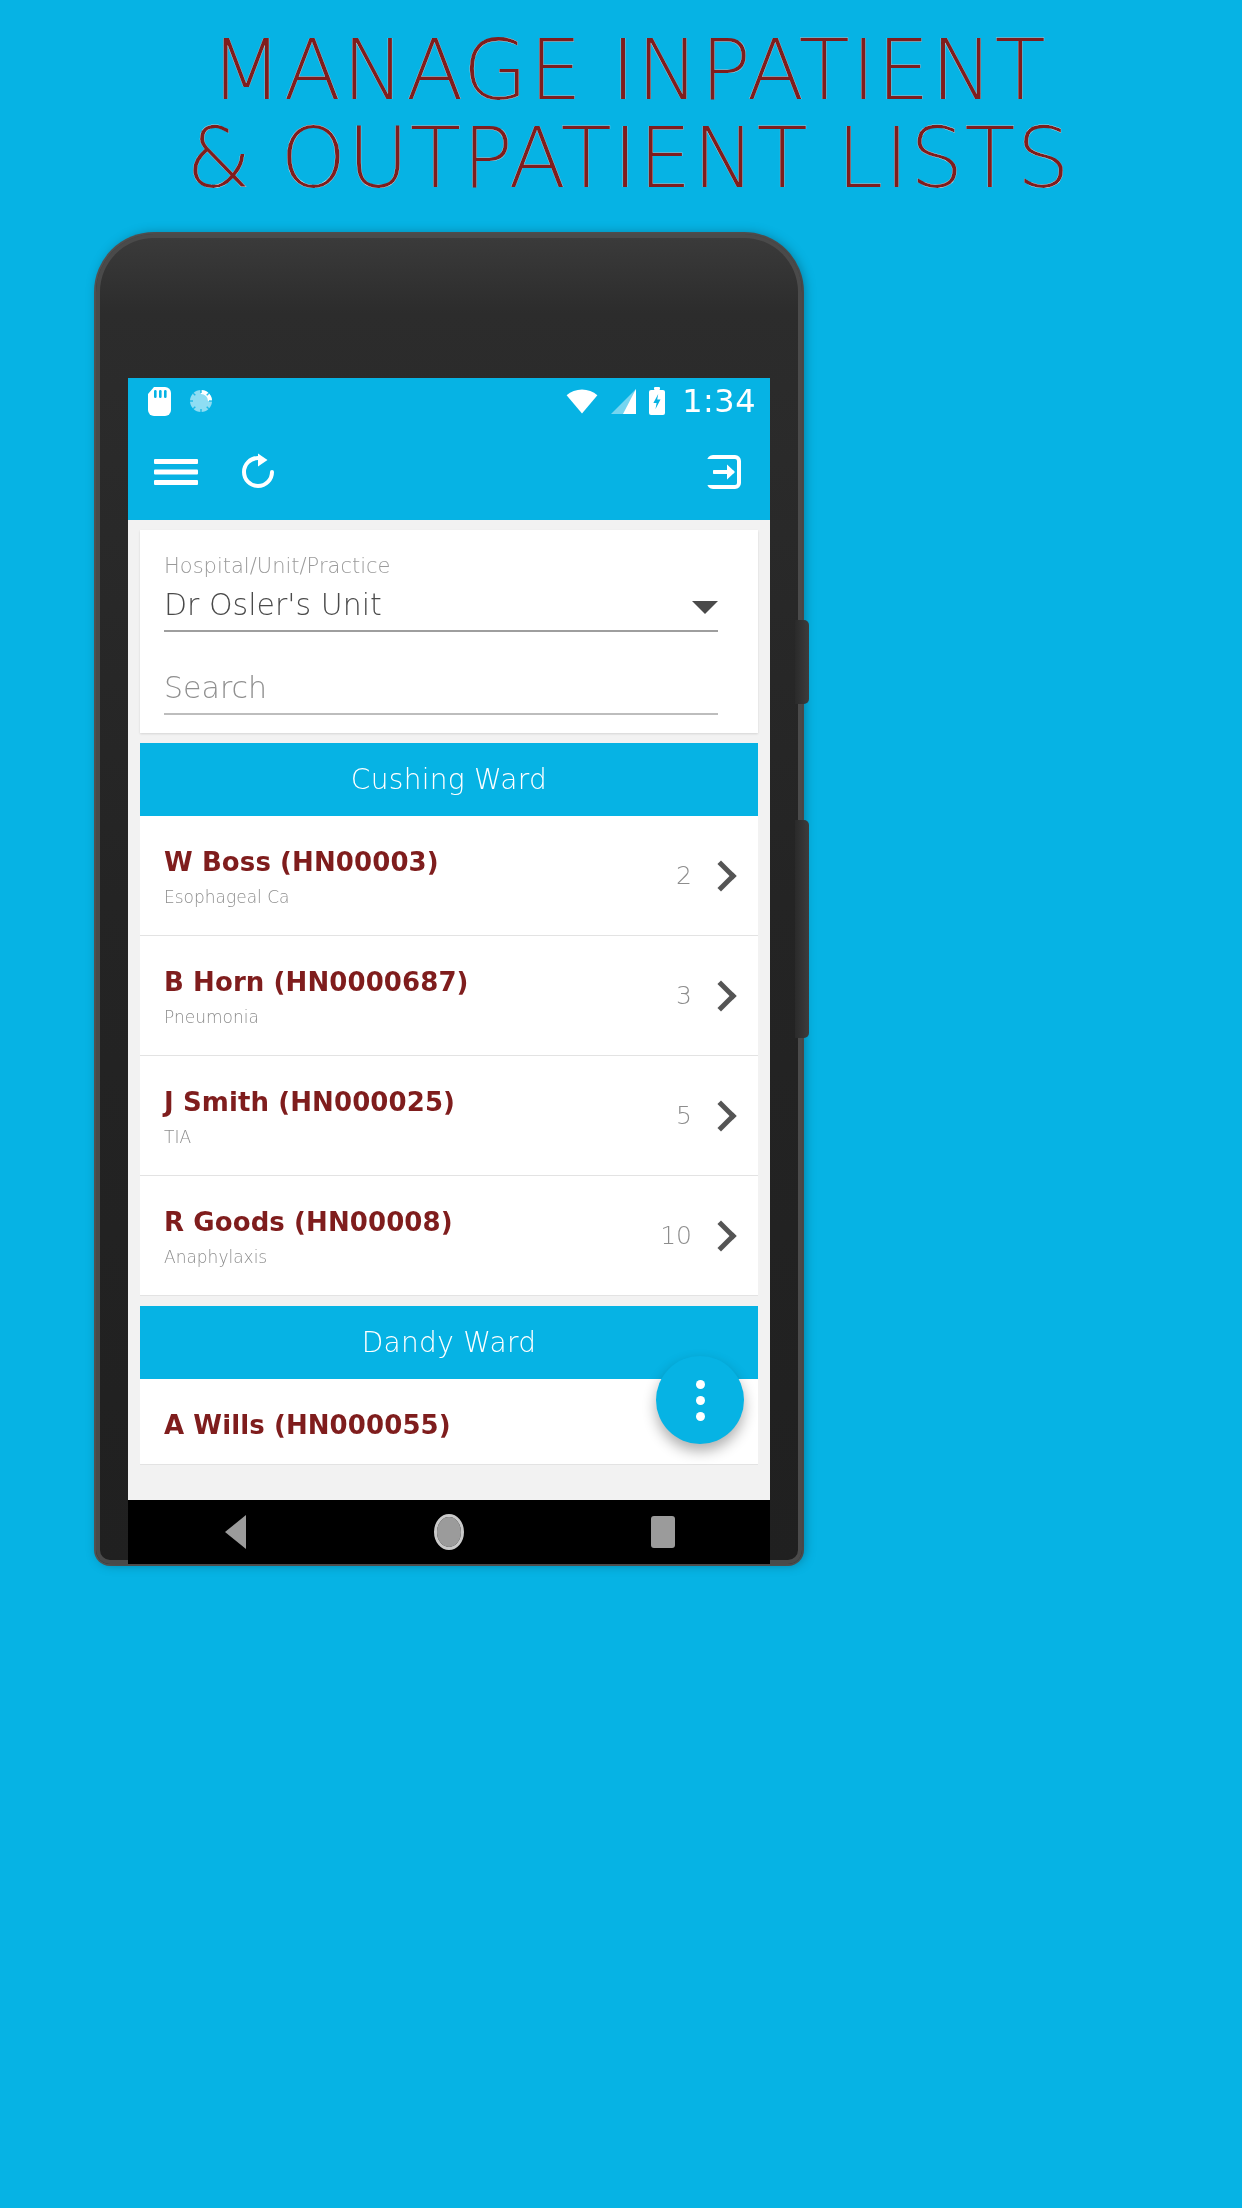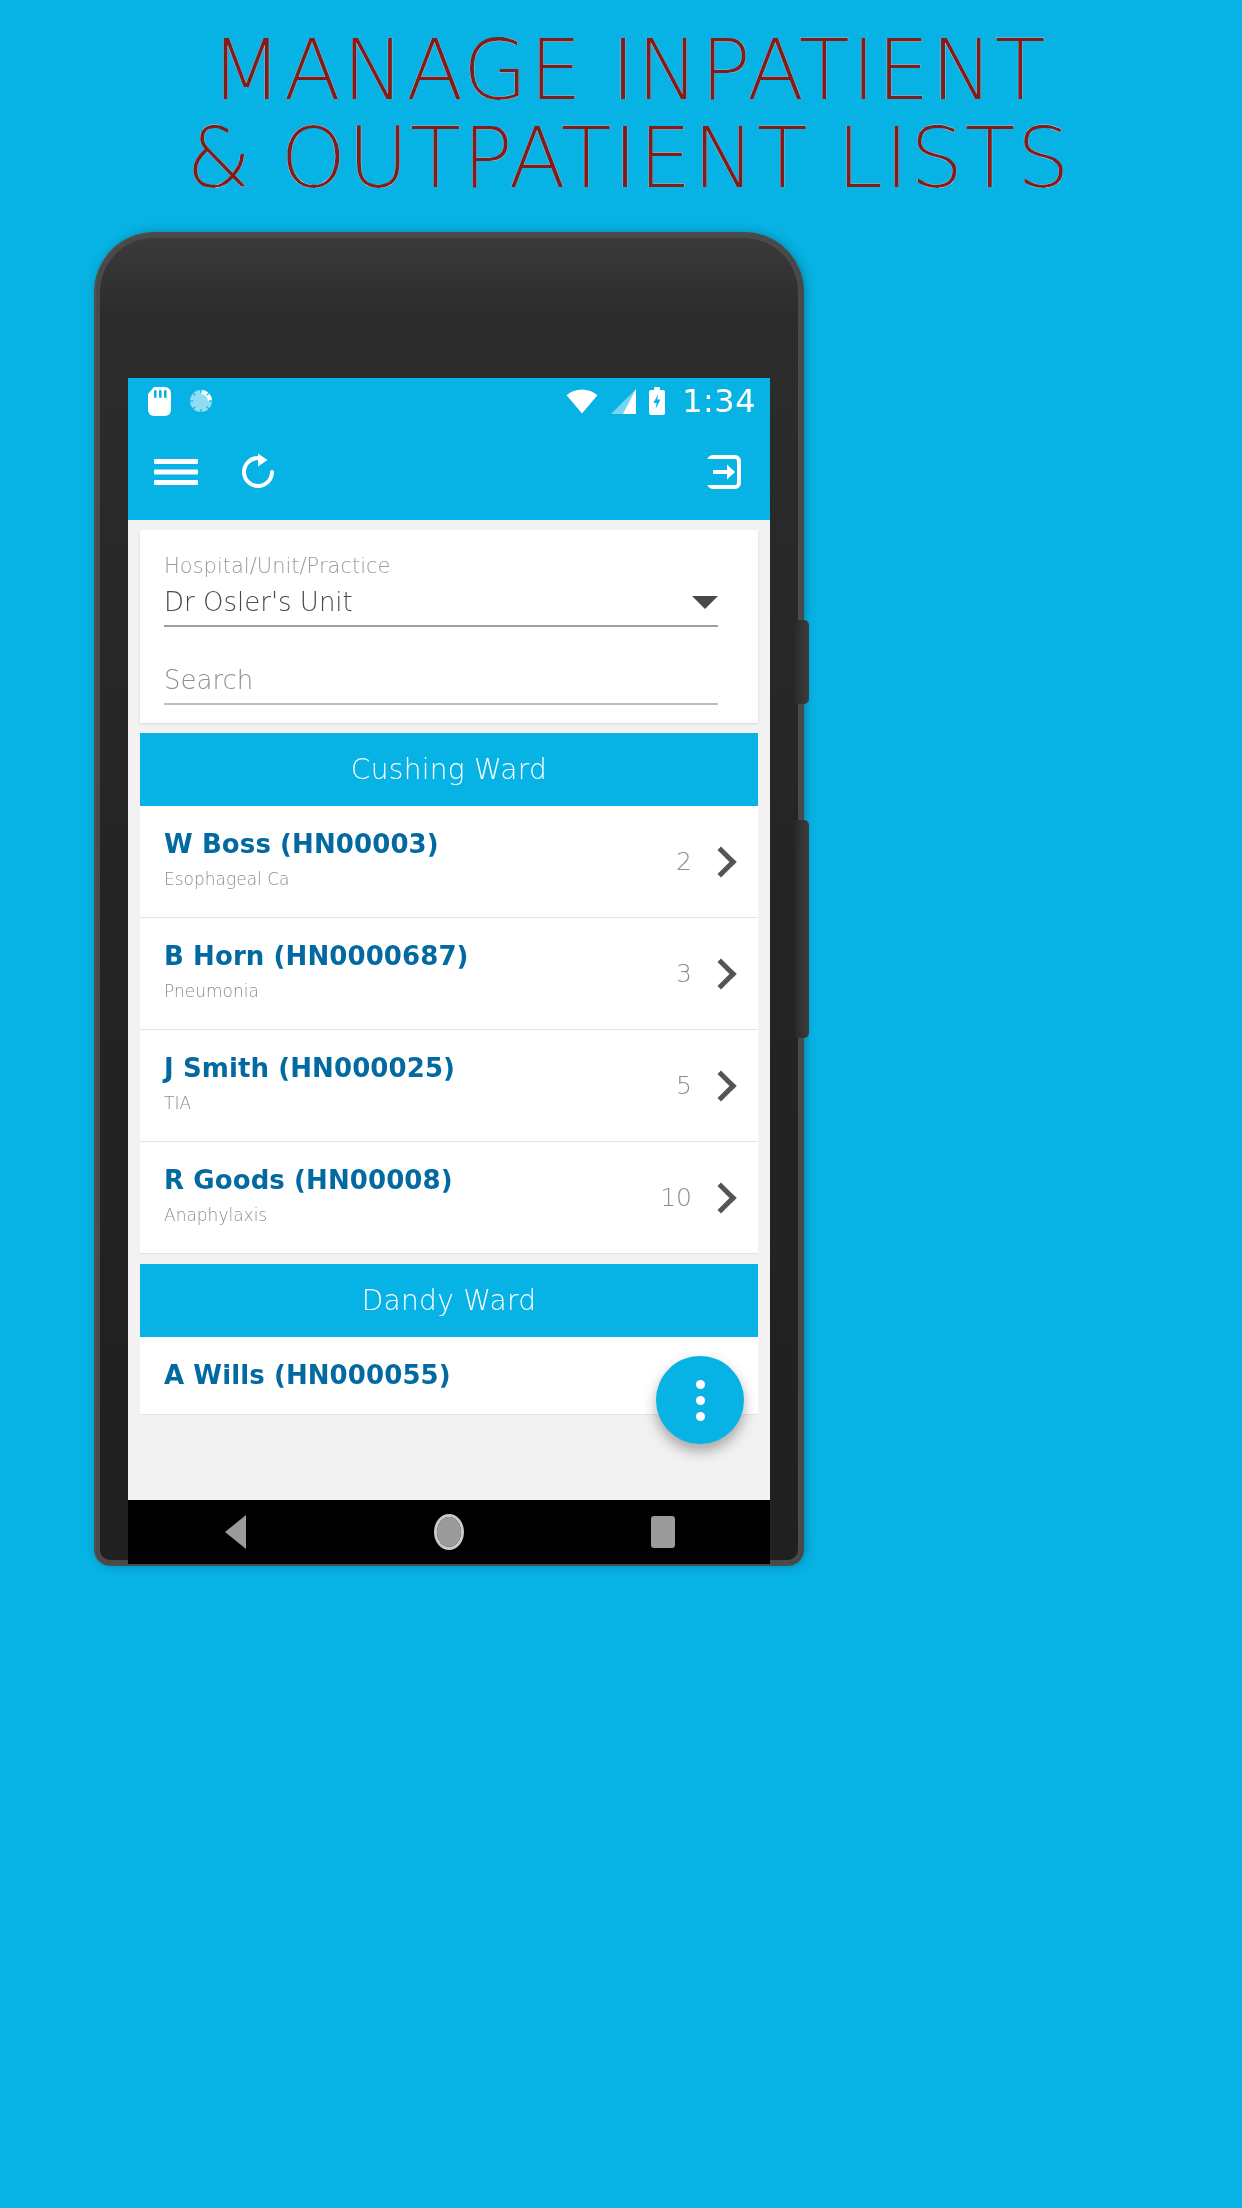--- a/index.html
+++ b/index.html
@@ -160,21 +160,21 @@
     font-weight: 300;
     margin-bottom: 9px;
   }
   .field-row {
     display: flex;
     align-items: flex-end;
     border-bottom: 2px solid #9e9e9e;
     padding-bottom: 8px;
   }
   .field-value {
-    font-size: 26px;
+    font-size: 30px;
     color: #4a4a4a;
     font-family: "DejaVu Sans", sans-serif;
     font-weight: 300;
     flex: 1;
   }
   .field-value.placeholder { color: #8f8f8f; }
   .caret {
     width: 0; height: 0;
     border-left: 13px solid transparent;
     border-right: 13px solid transparent;
@@ -204,25 +204,26 @@
     display: flex;
     align-items: center;
     padding: 22px 18px 22px 24px;
     border-bottom: 1px solid #e3e3e3;
     background: #fff;
     cursor: pointer;
   }
   .prow-text { flex: 1; min-width: 0; }
   .prow-name {
     font-size: 26px;
-    color: #0369a1;
+    color: #7f1d1d;
     font-family: "DejaVu Sans", sans-serif;
     font-weight: 600;
     line-height: 33px;
     letter-spacing: .1px;
+    margin-top: 8px;
   }
   .prow-diag {
     font-size: 17px;
     color: #8d8d8d;
     font-family: "DejaVu Sans", sans-serif;
     font-weight: 300;
     line-height: 32px;
     margin-top: 2px;
   }
   .prow-count {

